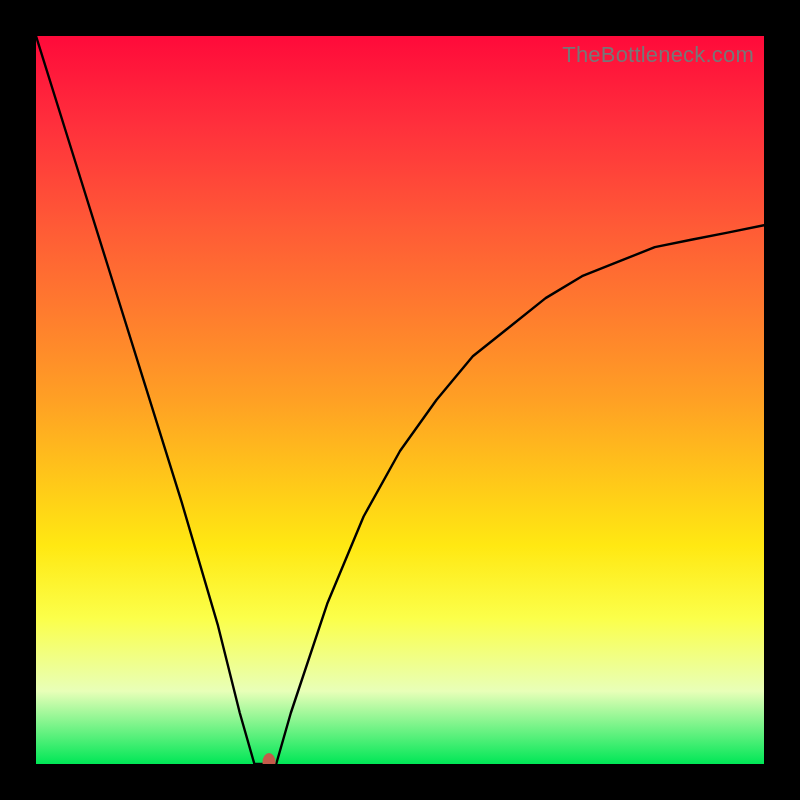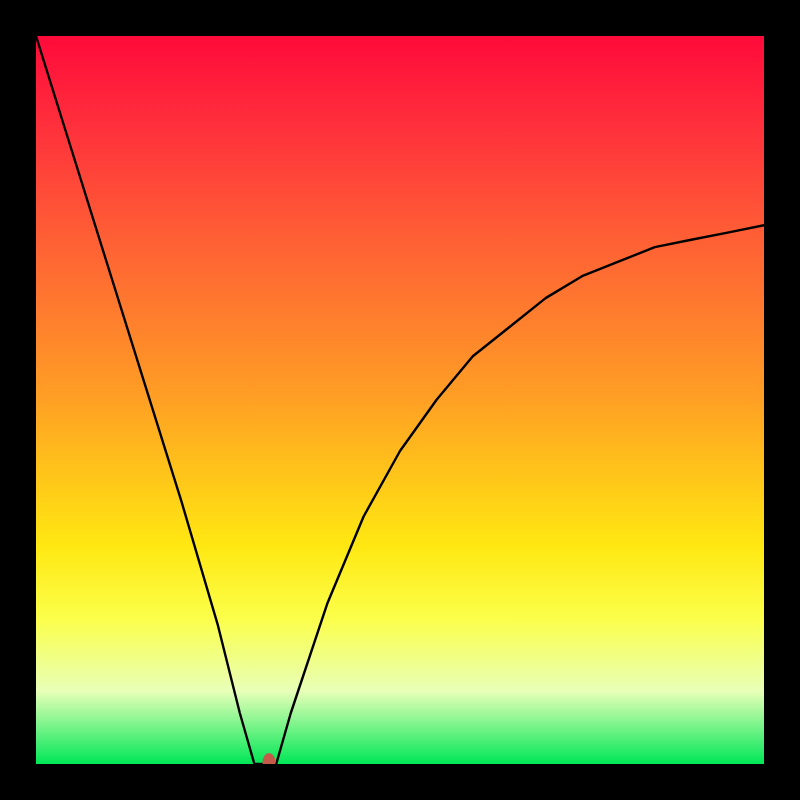--- a/index.html
+++ b/index.html
@@ -70,15 +70,16 @@
 <div class="frame">
 
   <div class="plot-area">
 
     <svg class="curve" viewBox="0 0 728 728" preserveAspectRatio="none">
       <path d="M0.0 0.0 L36.4 116.5 L72.8 233.0 L109.2 349.4 L145.6 465.9 L182.0 589.7 L203.8 677.0 L218.4 728.0 L225.7 728.0 L240.2 728.0 L254.8 677.0 L291.2 567.8 L327.6 480.5 L364.0 415.0 L400.4 364.0 L436.8 320.3 L473.2 291.2 L509.6 262.1 L546.0 240.2 L582.4 225.7 L618.8 211.1 L655.2 203.8 L691.6 196.6 L728.0 189.3" fill="none" stroke="#000" stroke-width="2.4" stroke-linejoin="round" stroke-linecap="round"></path>
     </svg>
 
     <div class="marker" style="left: 232.96px; top: 725.816px;"></div>
 
+    <div class="watermark">TheBottleneck.com</div>
   </div>
 
 </div>
 
 </body></html>

